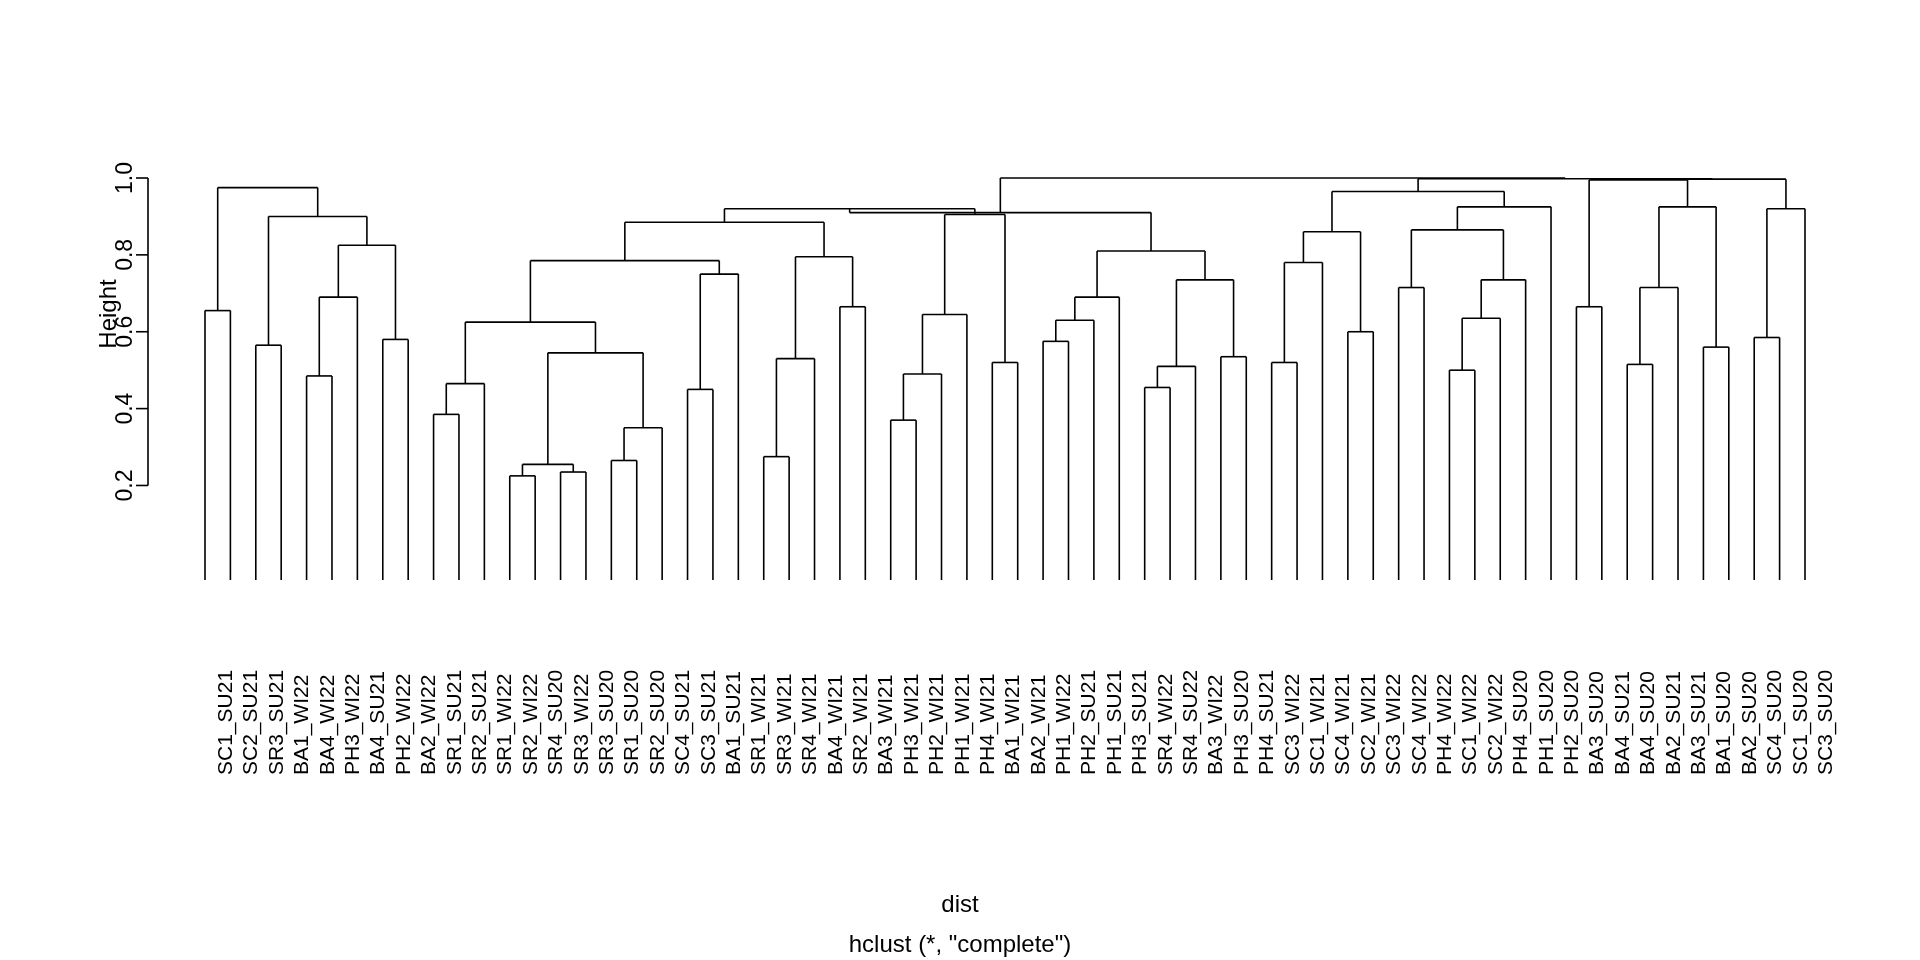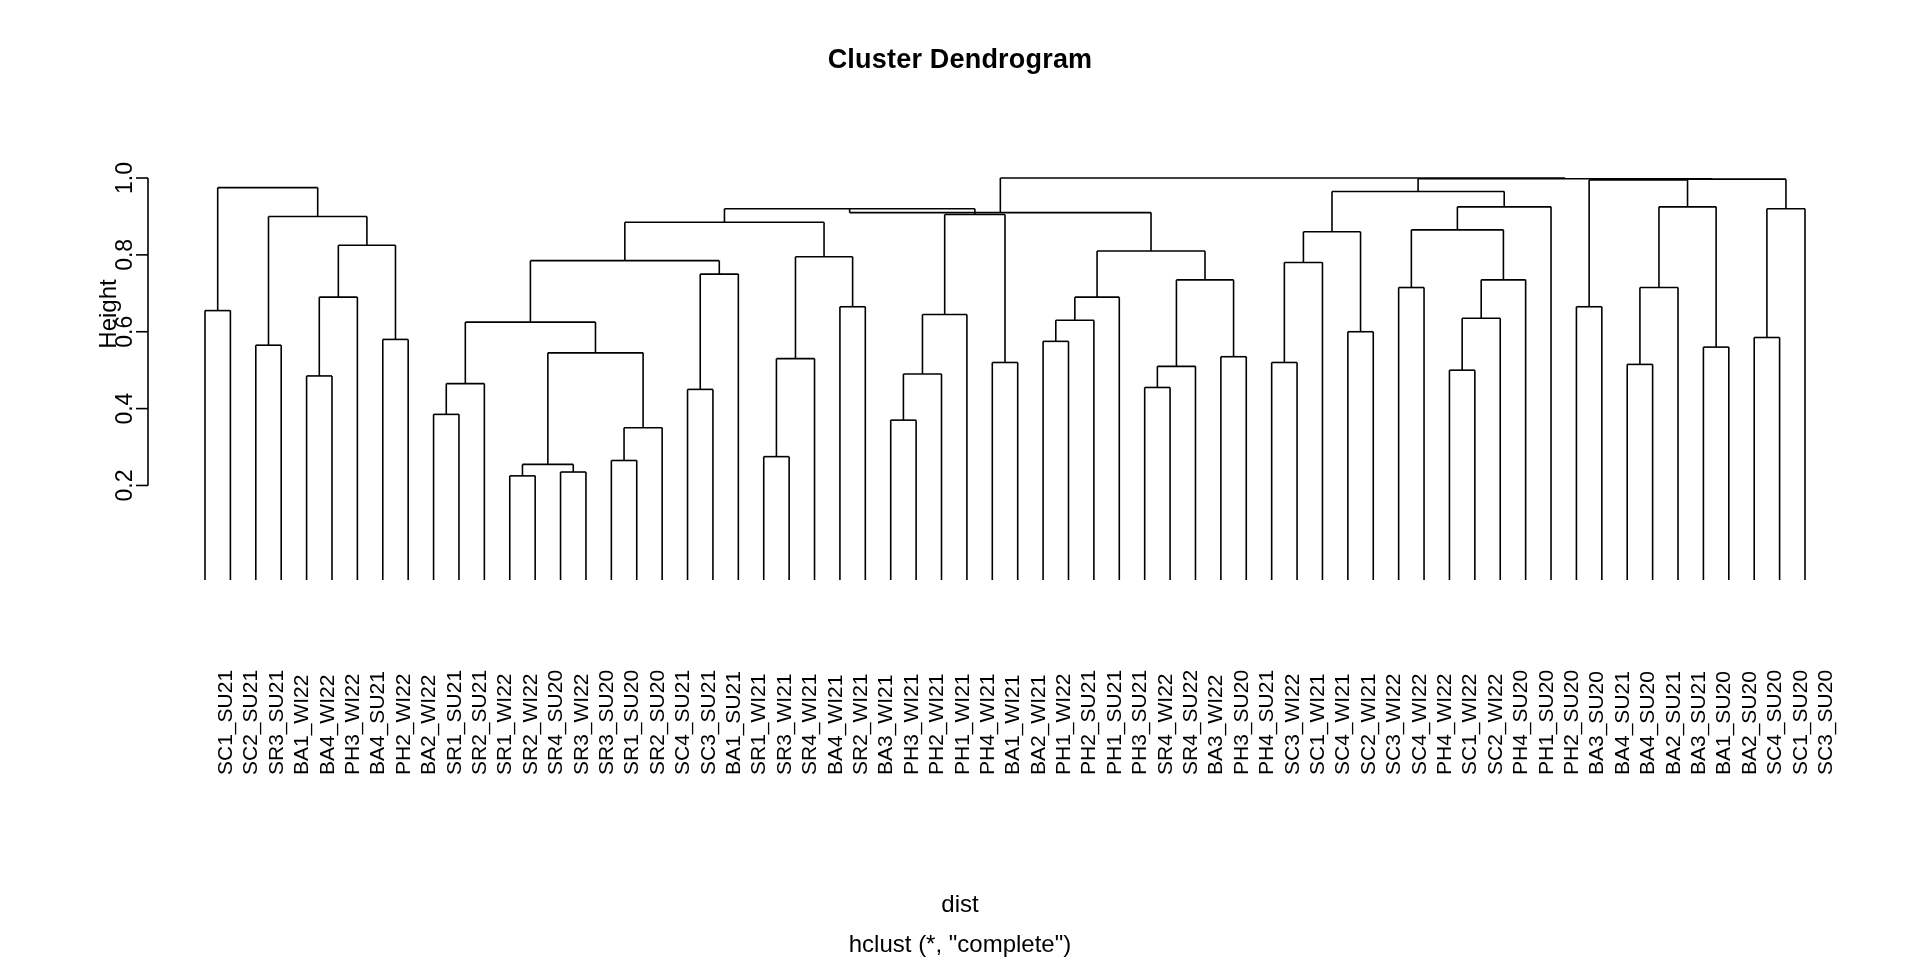--- a/index.html
+++ b/index.html
@@ -35,21 +35,20 @@
   }
   svg{display:block;}
   svg line, svg path{ stroke:#000; stroke-width:1.6; fill:none; }
   .tick-txt{ font-size:23px; font-family:"Liberation Sans",sans-serif; }
 </style>
 </head>
 <body>
 
 <div id="stage">
 
-  <div id="title">Cluster Dendrogram</div>
 
   <div id="ylabel">Height</div>
 
   <svg id="plot" width="1920" height="960" viewBox="0 0 1920 960" xmlns="http://www.w3.org/2000/svg">
     <g id="axis-group">
         <line x1="148" y1="485.4698795180723" x2="148" y2="178"></line>
         <line x1="136" y1="485.4698795180723" x2="148" y2="485.4698795180723"></line>
         <text x="126" y="485.4698795180723" text-anchor="middle" dominant-baseline="middle" class="tick-txt" transform="rotate(-90 126 485.4698795180723)">0.2</text>
         <line x1="136" y1="408.6024096385542" x2="148" y2="408.6024096385542"></line>
         <text x="126" y="408.6024096385542" text-anchor="middle" dominant-baseline="middle" class="tick-txt" transform="rotate(-90 126 408.6024096385542)">0.4</text>

